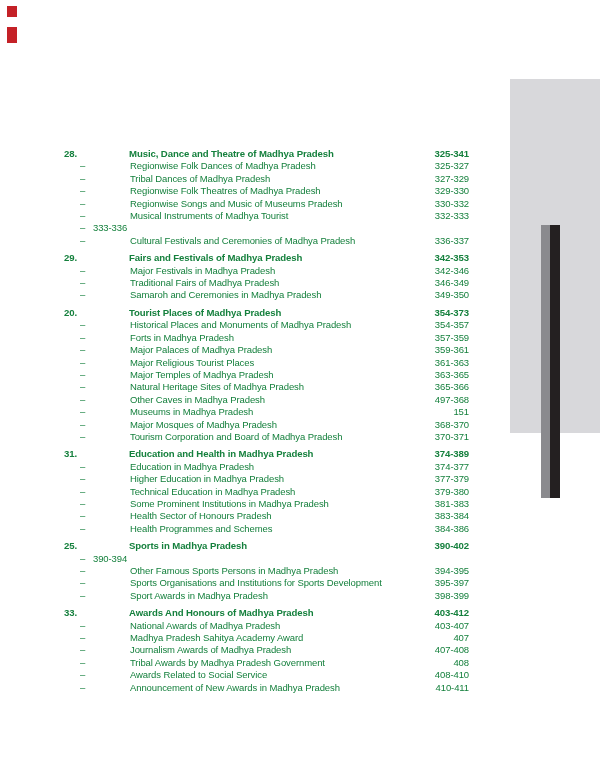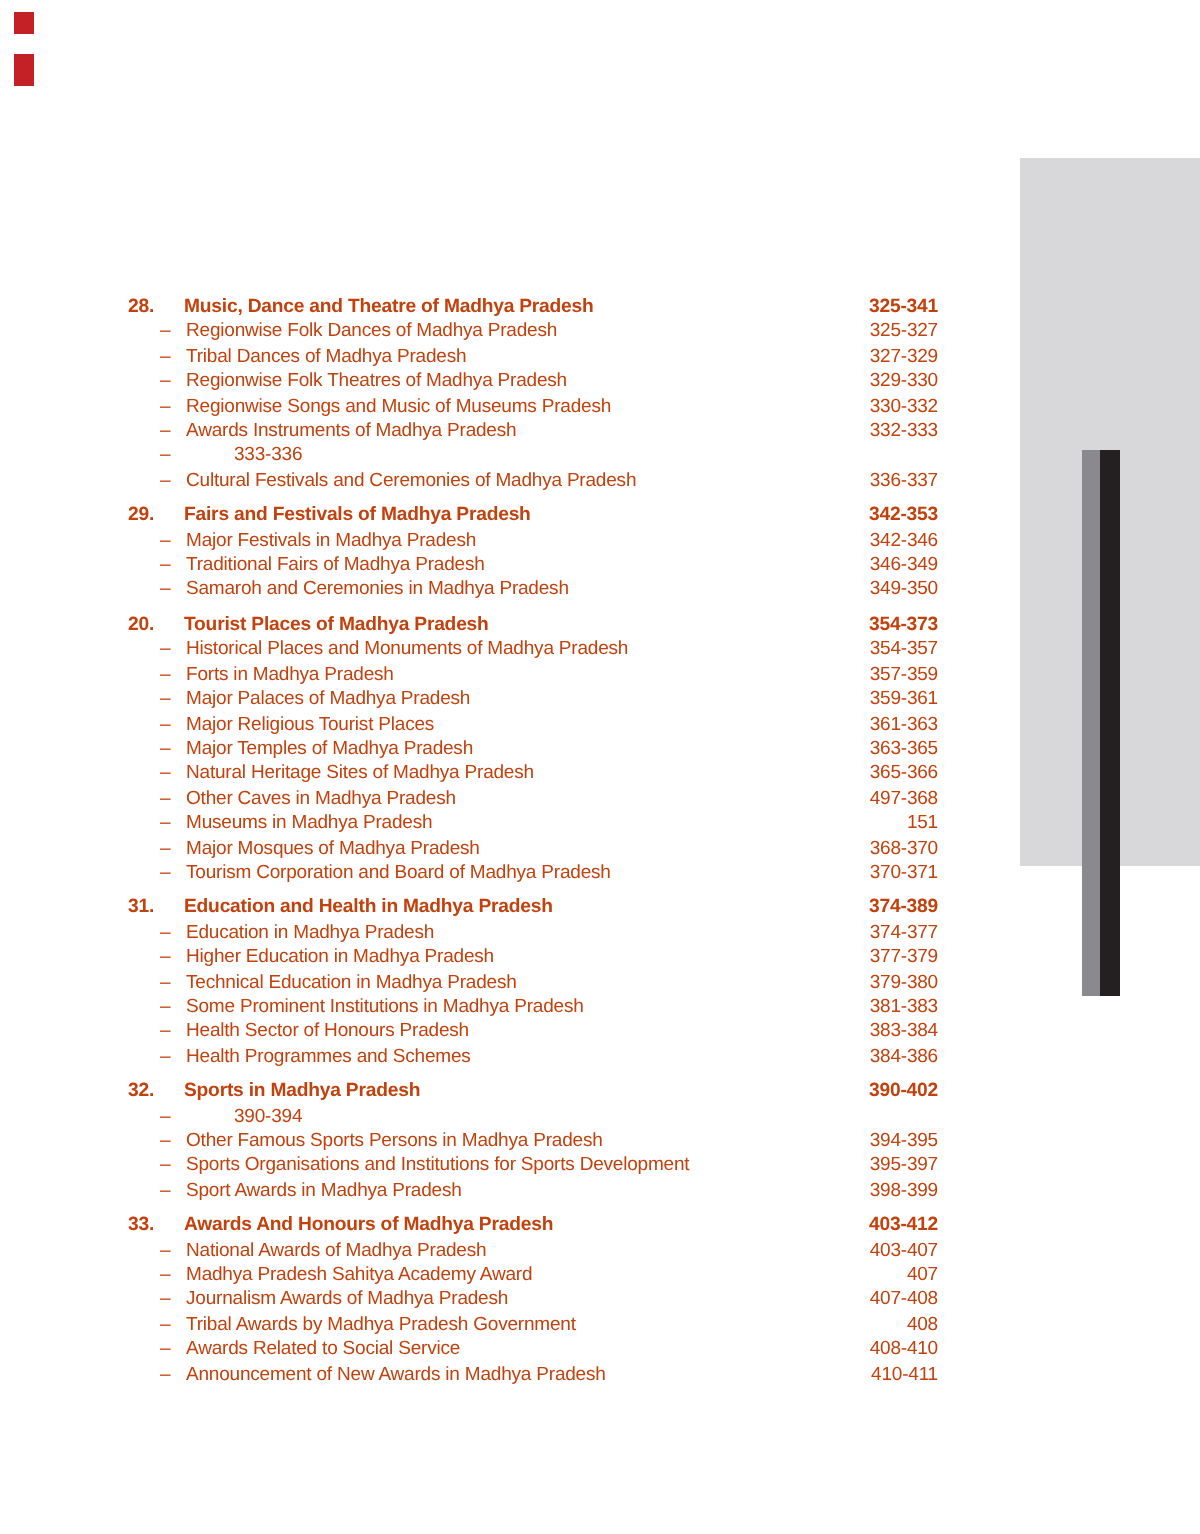--- a/index.html
+++ b/index.html
@@ -18,35 +18,35 @@
   .edge-bar .strip-black { width: 10px; height: 100%; }
   .toc {
     position: absolute; left: 64px; top: 148px; width: 405px;
     color: #231f20; letter-spacing: -0.1px;
   }
   .chapter { margin-bottom: 5px; }
   .row { display: flex; align-items: baseline; line-height: 12.4px; font-size: 9.5px; }
   .row.head { font-weight: bold; font-size: 9.6px; }
   .num  { width: 28px; flex: 0 0 28px; }
   .dash { margin-left: 16px; width: 13px; flex: 0 0 13px; }
-  .ttl, .lbl { flex: 1 1 auto; white-space: nowrap; overflow: hidden; }
-  .pgs { flex: 0 0 auto; text-align: left; white-space: nowrap; margin-left: 24px; }
+  .ttl, .lbl { flex: 1 1 auto; white-space: nowrap; overflow: hidden; margin-left: 37px; }
+  .pgs { flex: 0 0 auto; text-align: left; white-space: nowrap; }
 </style>
 </head>
 <body style="background: rgb(255, 255, 255);">
 
 <div class="corner-mark m1" style="background: rgb(196, 33, 39);"></div>
 <div class="corner-mark m2" style="background: rgb(196, 33, 39);"></div>
 <div class="sidebar" style="background: rgb(216, 216, 219);"></div>
 <div class="edge-bar">
   <div class="strip-gray" style="background: rgb(138, 138, 142);"></div>
   <div class="strip-black" style="background: rgb(36, 32, 33);"></div>
 </div>
 
-<div class="toc" style="color: #c2410c;">
+<div class="toc" style="color: #15803d;">
     <div class="chapter">
       <div class="row head">
         <span class="num">28.</span>
         <span class="ttl">Music, Dance and Theatre of Madhya Pradesh</span>
         <span class="pgs">325-341</span>
       </div>
       <div class="row sub">
         <span class="dash">–</span>
         <span class="lbl">Regionwise Folk Dances of Madhya Pradesh</span>
         <span class="pgs">325-327</span>
@@ -61,21 +61,21 @@
         <span class="lbl">Regionwise Folk Theatres of Madhya Pradesh</span>
         <span class="pgs">329-330</span>
       </div>
       <div class="row sub">
         <span class="dash">–</span>
         <span class="lbl">Regionwise Songs and Music of Museums Pradesh</span>
         <span class="pgs">330-332</span>
       </div>
       <div class="row sub">
         <span class="dash">–</span>
-        <span class="lbl">Awards Instruments of Madhya Pradesh</span>
+        <span class="lbl">Musical Instruments of Madhya Tourist</span>
         <span class="pgs">332-333</span>
       </div>
       <div class="row sub">
         <span class="dash">–</span>
         <span class="pgs">333-336</span>
       </div>
       <div class="row sub">
         <span class="dash">–</span>
         <span class="lbl">Cultural Festivals and Ceremonies of Madhya Pradesh</span>
         <span class="pgs">336-337</span>
@@ -192,21 +192,21 @@
         <span class="pgs">383-384</span>
       </div>
       <div class="row sub">
         <span class="dash">–</span>
         <span class="lbl">Health Programmes and Schemes</span>
         <span class="pgs">384-386</span>
       </div>
     </div>
     <div class="chapter">
       <div class="row head">
-        <span class="num">32.</span>
+        <span class="num">25.</span>
         <span class="ttl">Sports in Madhya Pradesh</span>
         <span class="pgs">390-402</span>
       </div>
       <div class="row sub">
         <span class="dash">–</span>
         <span class="pgs">390-394</span>
       </div>
       <div class="row sub">
         <span class="dash">–</span>
         <span class="lbl">Other Famous Sports Persons in Madhya Pradesh</span>

